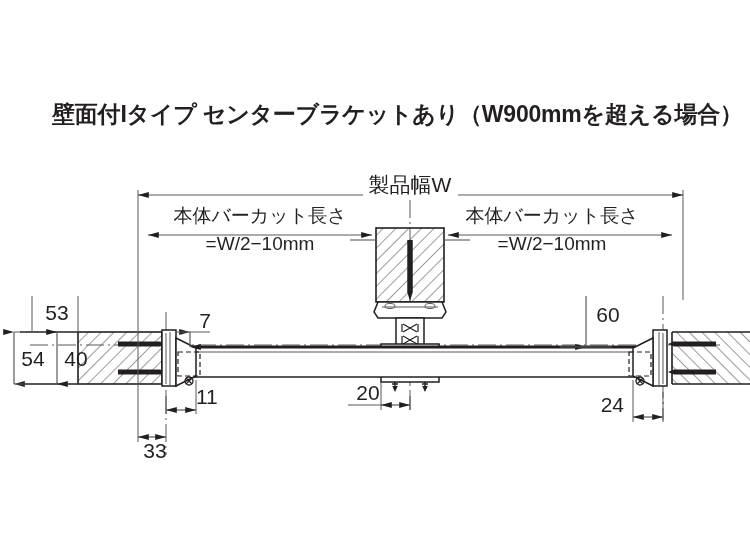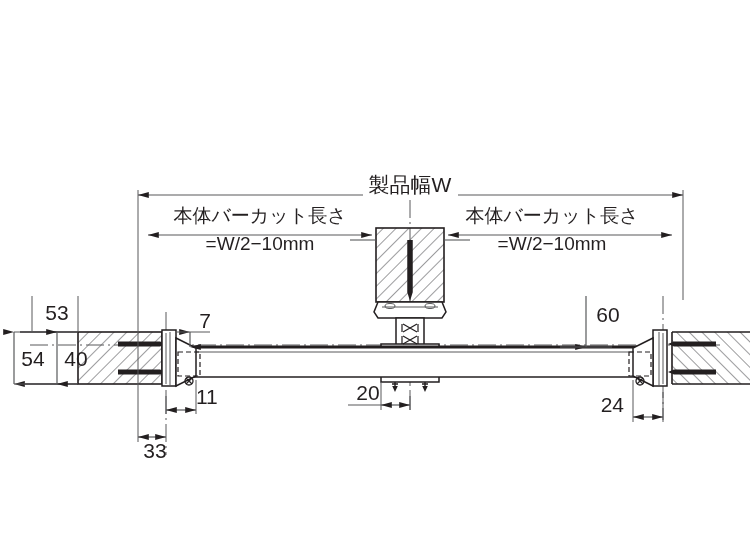--- a/index.html
+++ b/index.html
@@ -45,20 +45,21 @@
     font-size: 19px;
     fill: #231f20;
     font-family: "Liberation Sans", "DejaVu Sans", sans-serif;
   }
 </style>
 </head>
 <body>
 
 <div id="stage">
 
+  <div id="title">壁面付Iタイプ センターブラケットあり（W900mmを超える場合）</div>
 
   <svg id="drawing" width="750" height="558" viewBox="0 0 750 558">
     <defs>
       <pattern id="hatch" width="9" height="9" patternTransform="rotate(45)" patternUnits="userSpaceOnUse">
         <line x1="0" y1="0" x2="0" y2="9" stroke="#58595b" stroke-width="1.2"></line>
       </pattern>
       <pattern id="hatchR" width="9" height="9" patternTransform="rotate(-45)" patternUnits="userSpaceOnUse">
         <line x1="0" y1="0" x2="0" y2="9" stroke="#58595b" stroke-width="1.2"></line>
       </pattern>
       <marker id="arrL" markerWidth="10" markerHeight="8" refX="9" refY="4" orient="auto">

